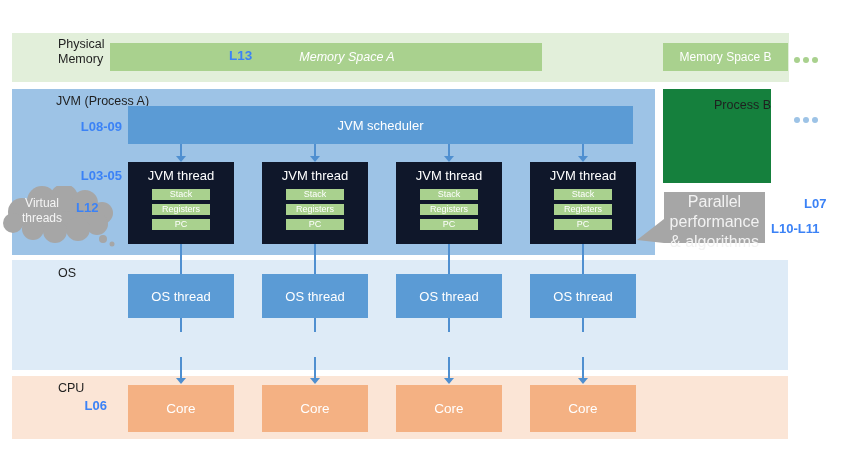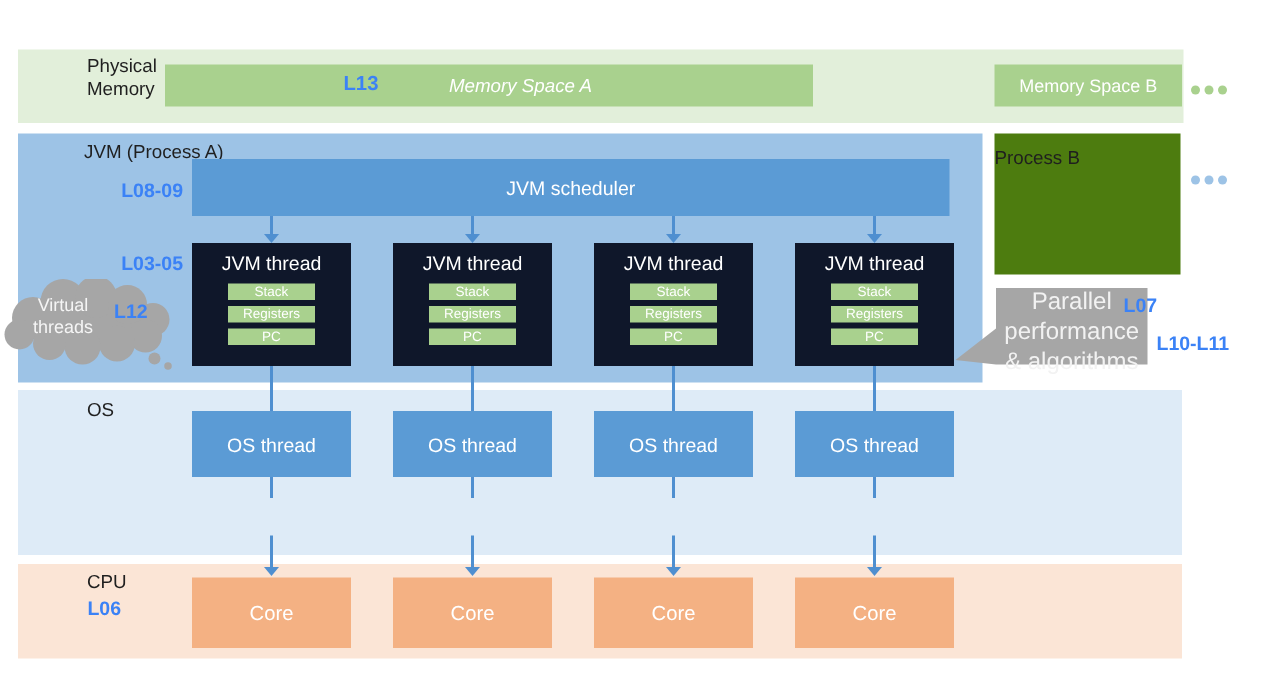--- a/index.html
+++ b/index.html
@@ -42,22 +42,22 @@
   .callout-box {
     position:absolute; left:664px; top:192px; width:101px; height:51px;
     background:#a6a6a6; color:#f2f2f2; font-size:16px; line-height:1.26;
     display:flex; align-items:flex-start; justify-content:center; text-align:center;
   }
   .cloud-text {
     position:absolute; left:8px; top:196px; width:68px; text-align:center;
     color:#f5f5f5; font-size:12px; line-height:1.22;
   }
   .process-b {
-    position:absolute; left:663px; top:89px; width:124px; height:94px;
-    background:#4d7c0f; color:#1f1f1f; font-size:12.5px; text-align:left;
+    position:absolute; left:663px; top:89px; width:108px; height:94px;
+    background:#15803d; color:#1f1f1f; font-size:12.5px; text-align:right;
     padding-top:9px; box-sizing:border-box;
   }
 </style>
 </head>
 <body>
 
 <div id="canvas">
 
   <div class="band" style="left:12px; top:33px; width:777px; height:49px; background:#e2efda;"></div>
   <div class="band-label" style="left:22px; top:37px; width:64px;">Physical Memory</div>
@@ -139,21 +139,21 @@
     <div class="dot dot-blue"></div>
     <div class="dot dot-blue"></div>
   </div>
 
   <svg class="abs" style="left:630px; top:215px;" width="40" height="30" viewBox="0 0 40 30">
     <polygon points="7,25 34,4 34,28" fill="#a6a6a6"></polygon>
   </svg>
   <div class="callout-box">
     <span style="width:95px;">Parallel performance &amp; algorithms</span>
   </div>
-  <div class="bold-label" style="left:749px; top:196px;">L07</div>
+  <div class="bold-label" style="left:804px; top:196px;">L07</div>
   <div class="bold-label" style="left:771px; top:221px;">L10-L11</div>
 
   <div class="band" style="left:12px; top:260px; width:776px; height:110px; background:#deebf7;"></div>
   <div class="band-label" style="left:22px; top:266px;">OS</div>
 
   <div class="bluebox" style="left:128px; top:274px; width:106px; height:44px;">
     <span>OS thread</span>
   </div>
   <div class="bluebox" style="left:262px; top:274px; width:106px; height:44px;">
     <span>OS thread</span>
@@ -161,21 +161,21 @@
   <div class="bluebox" style="left:396px; top:274px; width:106px; height:44px;">
     <span>OS thread</span>
   </div>
   <div class="bluebox" style="left:530px; top:274px; width:106px; height:44px;">
     <span>OS thread</span>
   </div>
 
 
   <div class="band" style="left:12px; top:376px; width:776px; height:63px; background:#fbe5d6;"></div>
   <div class="band-label" style="left:22px; top:381px;">CPU</div>
-  <div class="bold-label right-align" style="left:32px; top:398px; width:75px;text-align:center;">L06</div>
+  <div class="bold-label right-align" style="left:32px; top:398px; width:75px;">L06</div>
 
   <div class="bluebox" style="left:128px; top:385px; width:106px; height:47px; background:#f4b183; font-size:13.5px;">
     <span>Core</span>
   </div>
   <div class="bluebox" style="left:262px; top:385px; width:106px; height:47px; background:#f4b183; font-size:13.5px;">
     <span>Core</span>
   </div>
   <div class="bluebox" style="left:396px; top:385px; width:106px; height:47px; background:#f4b183; font-size:13.5px;">
     <span>Core</span>
   </div>

